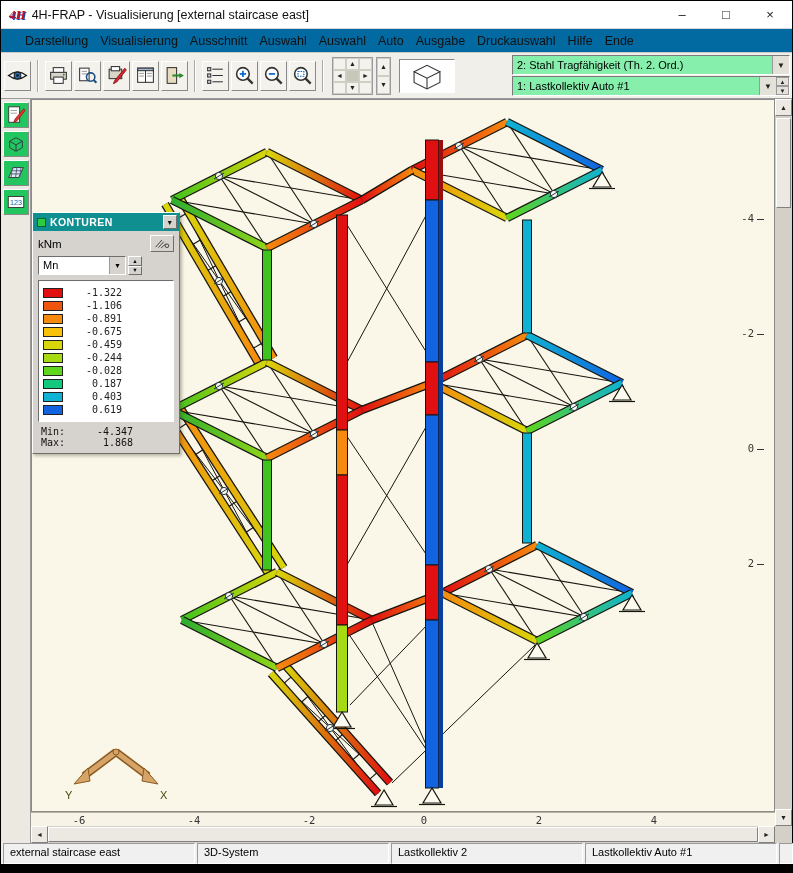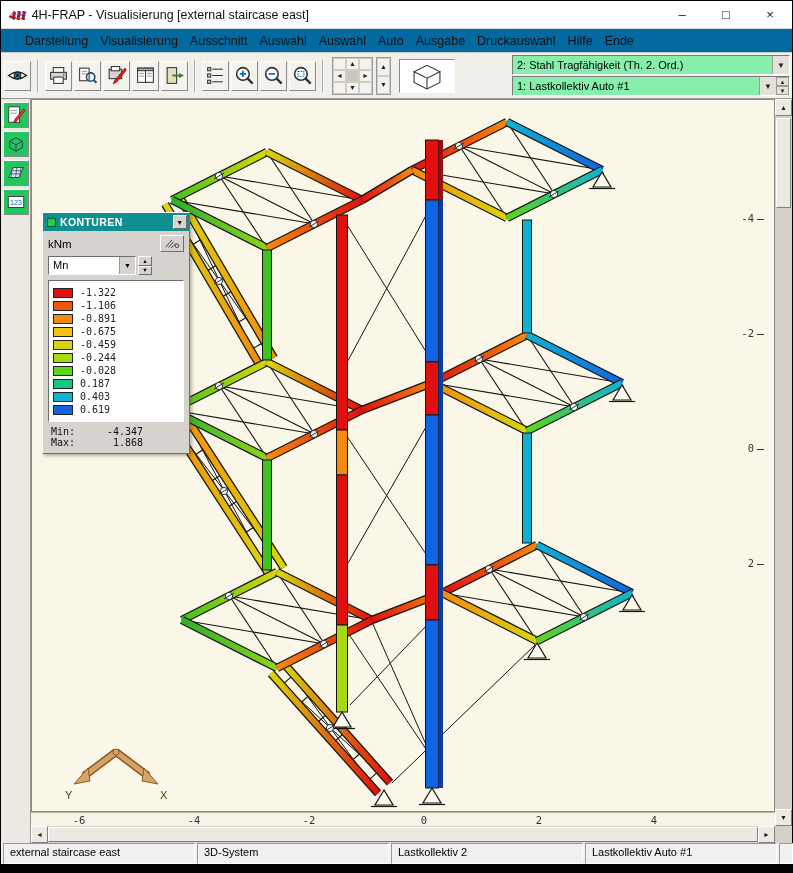--- a/index.html
+++ b/index.html
@@ -52,36 +52,36 @@
   .tickb { position:absolute; top:1px; transform:translateX(-50%); font:10.5px "DejaVu Sans Mono",monospace; color:#333; }
   .hscroll { height:17px; background:#d4d0c8; display:flex; flex:0 0 auto; }
   .vscroll-col { width:17px; display:flex; flex-direction:column; background:#d4d0c8; flex:0 0 auto;}
   .scroll-btn { width:17px; height:17px; background:#ece9e2; border:1px solid; border-color:#fff #808080 #808080 #fff; font-size:7px; color:#222; display:flex; align-items:center; justify-content:center; flex:0 0 auto; }
   .hthumb { height:15px; margin:1px 0; background:#ece9e2; border:1px solid; border-color:#fff #808080 #808080 #fff; flex:1 1 auto; }
   .vtrack { flex:1 1 auto; position:relative; }
   .vthumb { position:absolute; left:1px; right:1px; top:2px; height:90px; background:#ece9e2; border:1px solid; border-color:#fff #808080 #808080 #fff; }
   .corner { width:17px; height:17px; background:#d4d0c8; flex:0 0 auto;}
 
   
-  .kont { position:absolute; left:10px; top:112px; width:148px; background:#d6d3ce; border:1px solid; border-color:#fff #6e6e6e #6e6e6e #fff; box-shadow:2px 2px 3px rgba(60,60,40,.35); font-size:11px; }
+  .kont { position:absolute; left:0; top:112px; width:148px; background:#d6d3ce; border:1px solid; border-color:#fff #6e6e6e #6e6e6e #fff; box-shadow:2px 2px 3px rgba(60,60,40,.35); font-size:11px; }
   .kont-title { height:18px; background:#0f8f8f; color:#fff; display:flex; align-items:center; padding:0 2px 0 4px; font-weight:bold; font-size:10.5px; letter-spacing:.4px; }
   .kont-ico { width:9px; height:9px; background:#2ecb41; border:1px solid #063; margin-right:4px; }
   .kont-collapse { margin-left:auto; width:14px; height:14px; background:#d6d3ce; border:1px solid; border-color:#fff #6e6e6e #6e6e6e #fff; font-size:7px; color:#111; display:flex; align-items:center; justify-content:center; }
   .kont-row { display:flex; align-items:center; padding:4px 5px 0 5px; }
   .kont-select { width:88px; height:19px; background:#fff; border:1px solid; border-color:#6e6e6e #fff #fff #6e6e6e; display:flex; }
   .kont-select .txt { flex:1; padding:2px 4px; font-size:11px; }
   .kont-select .btn { width:16px; background:#d6d3ce; border-left:1px solid #9a9a9a; font-size:7px; display:flex; align-items:center; justify-content:center; }
   .kont-spin { display:flex; flex-direction:column; margin-left:2px; }
   .kont-spin span { width:14px; height:9.5px; background:#d6d3ce; border:1px solid; border-color:#fff #6e6e6e #6e6e6e #fff; font-size:5.5px; display:flex; align-items:center; justify-content:center; }
   .unit-label { font-size:11.5px; color:#000; }
   .unit-btn { margin-left:auto; width:24px; height:17px; background:#d6d3ce; border:1px solid; border-color:#fff #6e6e6e #6e6e6e #fff; display:flex; align-items:center; justify-content:center; }
   .legend-box { margin:5px 5px 3px 5px; background:#fff; border:1px solid; border-color:#6e6e6e #fff #fff #6e6e6e; padding:5px 4px; }
   .lg-row { display:flex; align-items:center; height:13px; }
   .sw { width:20px; height:10px; border:1px solid #222; margin-right:7px; flex:0 0 auto;}
-  .lv { font:10px "DejaVu Sans Mono",monospace; color:#222; width:52px; text-align:left; }
+  .lv { font:10px "DejaVu Sans Mono",monospace; color:#222; width:52px; text-align:right; }
   .minmax { padding:1px 8px 5px 8px; font:10px "DejaVu Sans Mono",monospace; color:#111; }
   .minmax div { display:flex; justify-content:space-between; width:92px; }
 
   
   .statusbar { height:21px; background:#f0f0f0; display:flex; gap:2px; padding:0 2px; flex:0 0 auto; }
   .status-cell { border:1px solid; border-color:#9a9a9a #fff #fff #9a9a9a; font-size:11px; color:#000; padding:2px 6px; white-space:nowrap; overflow:hidden; flex:0 0 192px; }
   .status-cell.fill { flex:1 1 auto; }
   .bottom-strip { height:8px; background:#000; flex:0 0 auto; }
 </style>
 </head>

